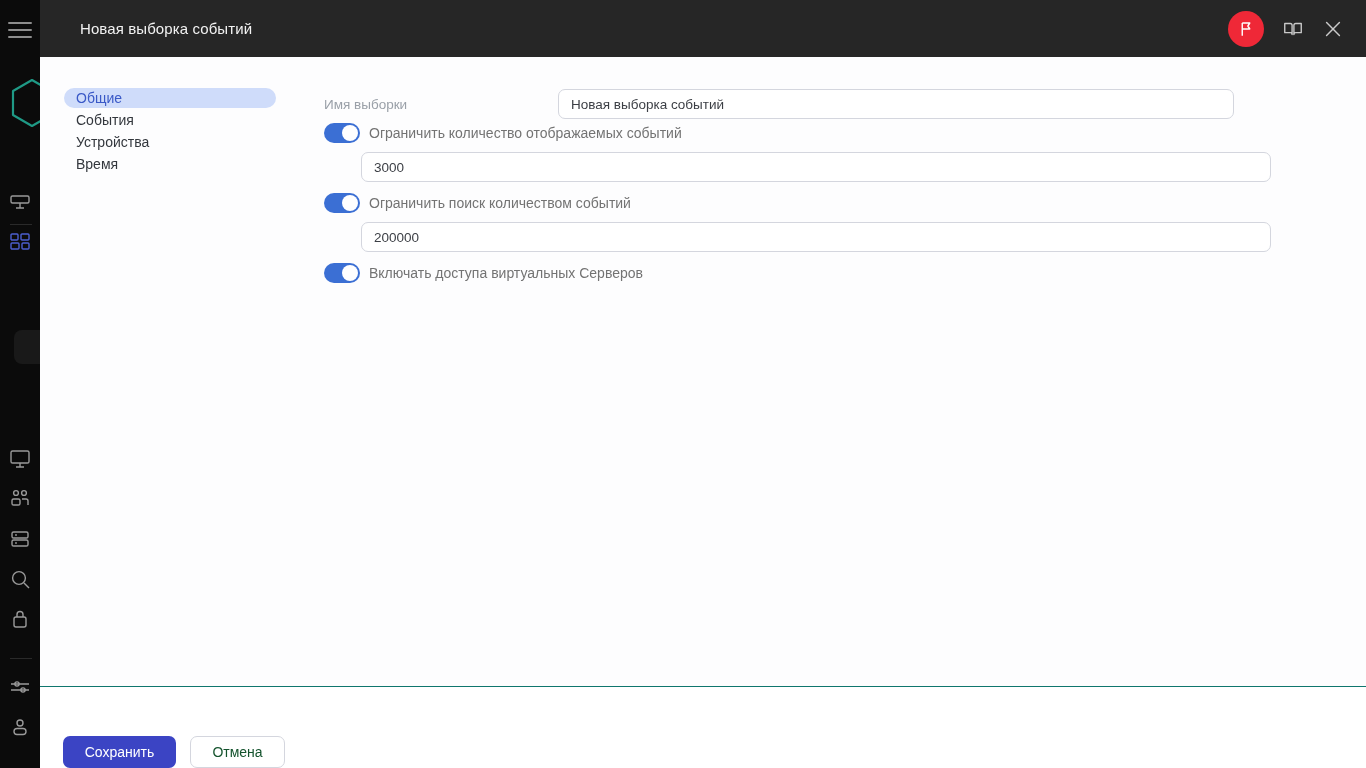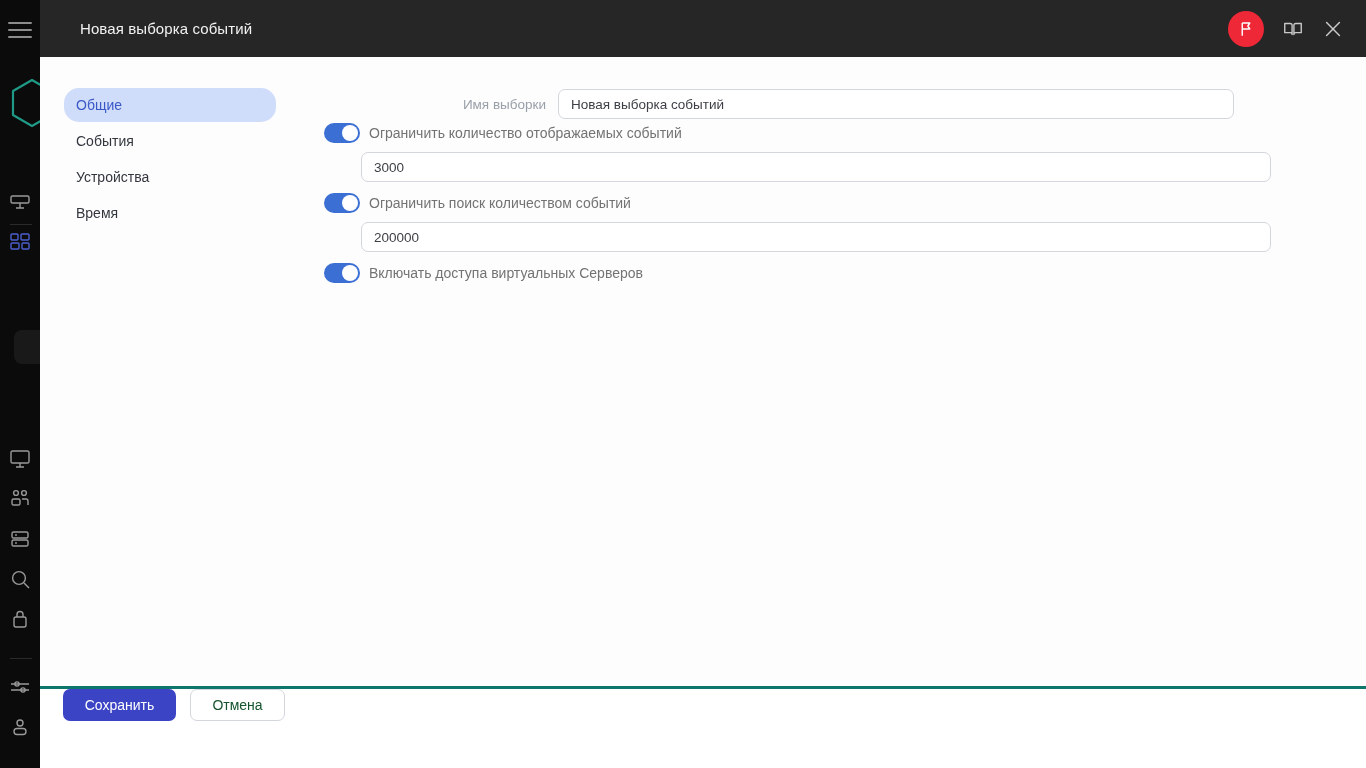--- a/index.html
+++ b/index.html
@@ -86,34 +86,33 @@
   .modal-body {
     flex: 1 1 auto;
     display: flex;
     padding: 31px 24px 0 24px;
     overflow: hidden;
   }
 
   
   .tabs { width: 232px; flex: 0 0 232px; padding-right: 20px; }
   .tab {
-    height: 34px; display: flex; align-items: center;
+    height: 20px; display: flex; align-items: center;
     padding: 0 12px; margin-bottom: 2px;
     border-radius: 15px;
     font-size: 14px; color: #33373d;
     cursor: pointer; white-space: nowrap;
   }
   .tab.active { background: #cfdcfa; color: #3a59c7; }
 
   
   .form { flex: 1 1 auto; padding-left: 28px; padding-top: 1px; }
   .field-row {
     display: flex; align-items: center;
     margin-bottom: 0;
-    text-align: right;
   }
   .field-label {
     width: 234px; flex: 0 0 234px;
     font-size: 13.5px; color: #9aa0a8;
     padding-right: 12px;
   }
   .input {
     height: 30px;
     border: 1px solid #d4d6de;
     border-radius: 7px;
@@ -140,23 +139,23 @@
   .switch .knob {
     position: absolute; top: 2px; left: 18px;
     width: 16px; height: 16px; border-radius: 50%;
     background: #ffffff;
   }
   .toggle-label { font-size: 14px; color: #737373; }
 
   
   .modal-footer {
     flex: 0 0 82px; height: 82px;
-    border-top: 3px solid #0f766e;
+    border-top: 1px solid #0f766e;
     background: #ffffff;
-    display: flex; align-items: flex-start;
+    display: flex; align-items: flex-end;
     padding-left: 23px;
     gap: 14px;
   }
   .btn {
     height: 32px; border-radius: 7px;
     font-size: 14px;
     display: flex; align-items: center; justify-content: center;
     padding: 0 20px; cursor: pointer;
     border: 1px solid transparent;
   }

